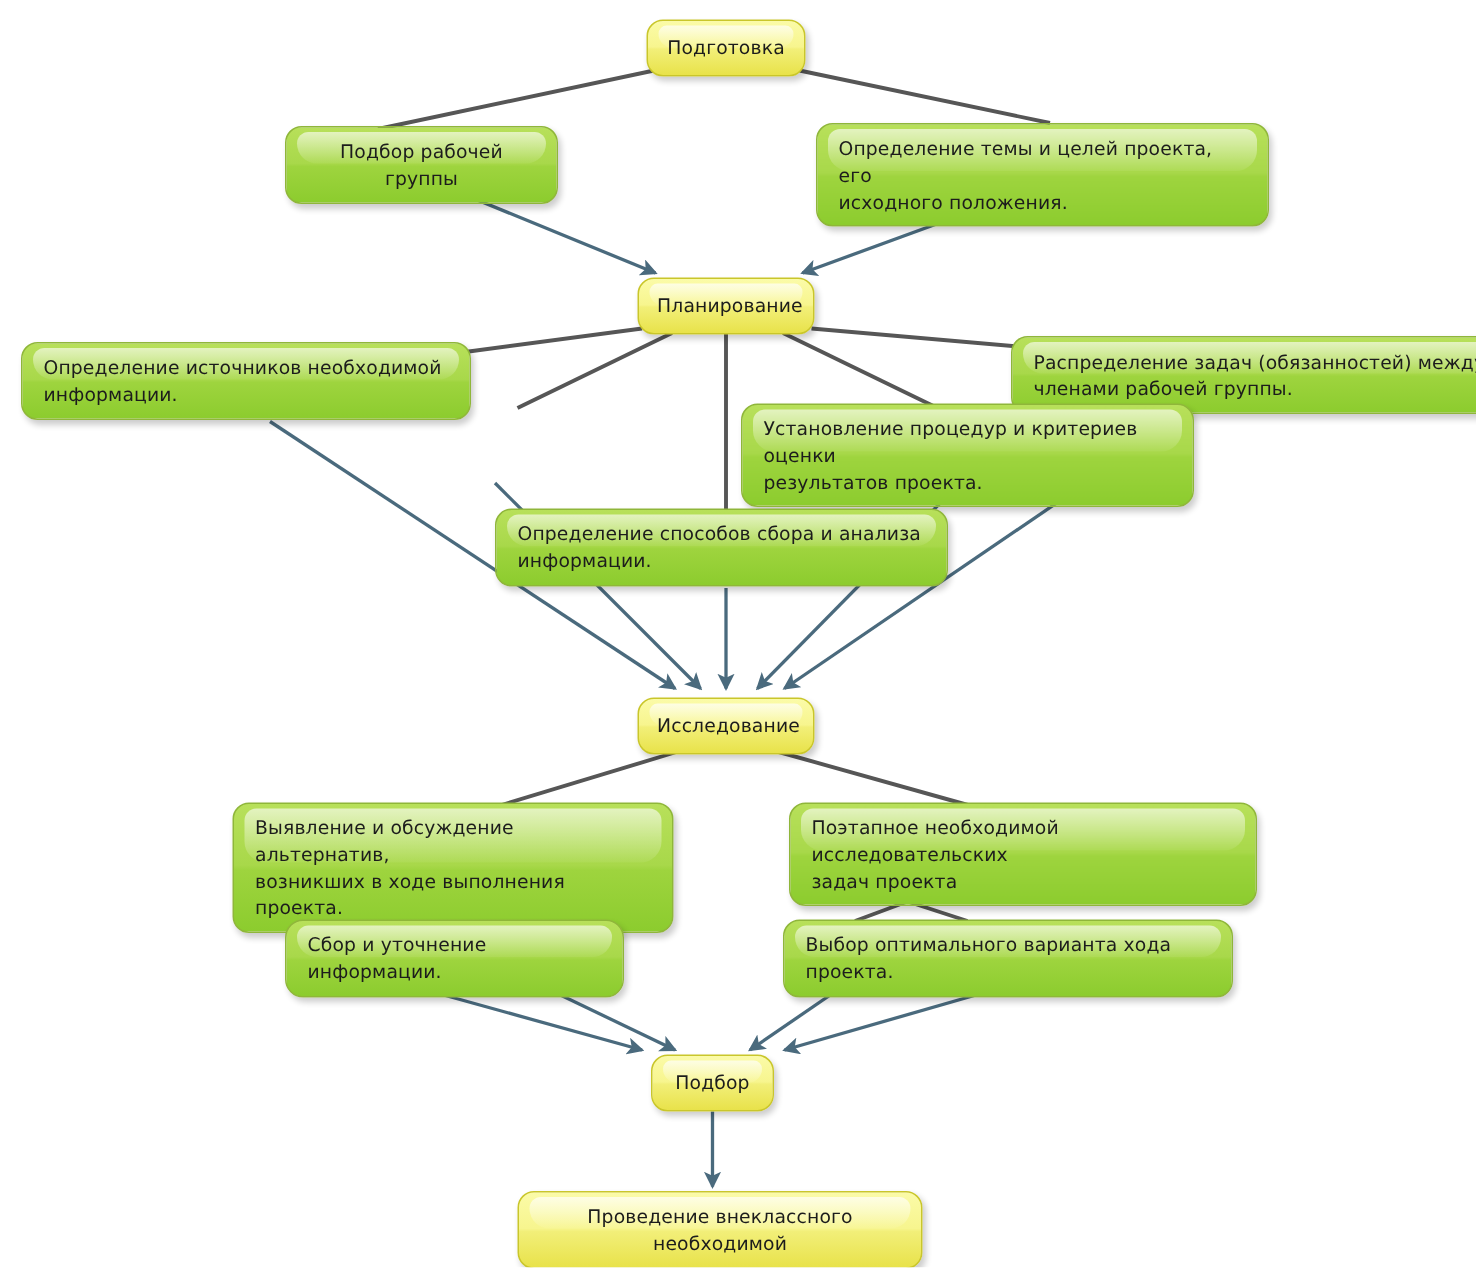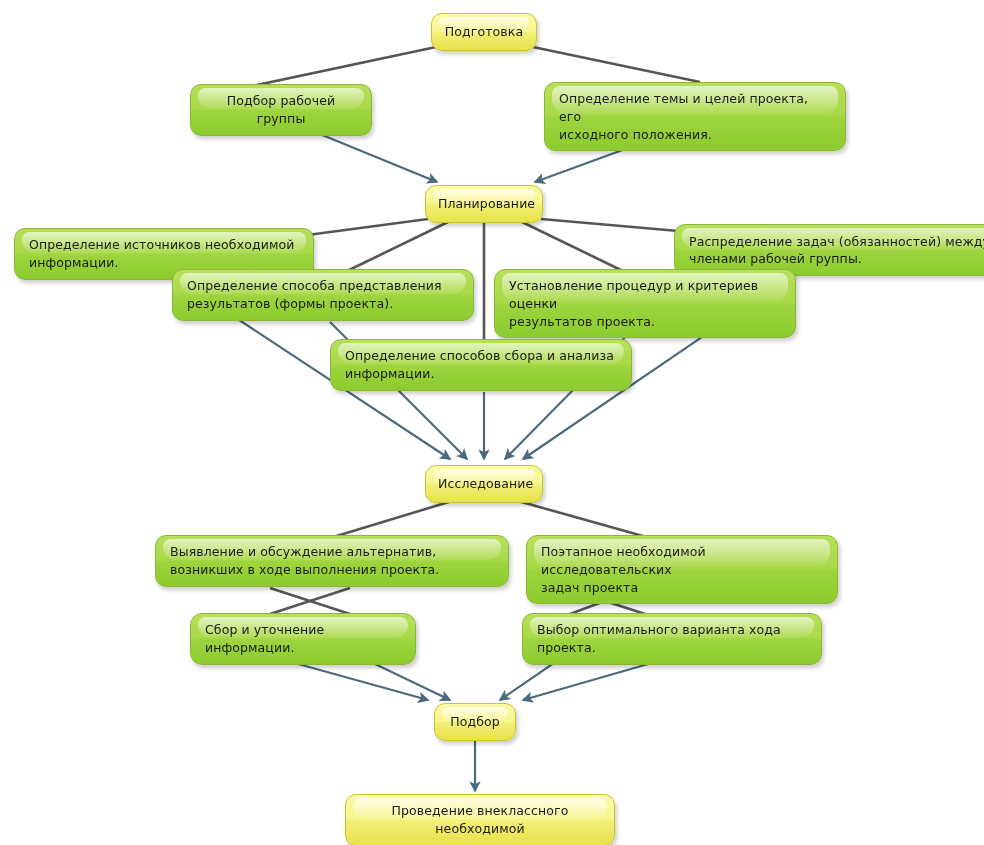--- a/index.html
+++ b/index.html
@@ -132,40 +132,36 @@
   <div class="node" style="left: 14px; top: 228px; width: 300px; min-height: 52px;">
     <span class="txt">Определение источников необходимой
 информации.</span>
   </div>
 
   <div class="node" style="left: 674px; top: 224px; width: 346px; min-height: 52px; align-items: flex-end;">
     <span class="txt">Распределение задач (обязанностей) между
 членами рабочей группы.</span>
   </div>
 
-  <div class="node" style="left: 172px; top: 269px; width: 302px; min-height: 52px;">
-    <span class="txt">Определение способа представления
-результатов (формы проекта).</span>
-  </div>
 
   <div class="node" style="left: 494px; top: 269px; width: 302px; min-height: 52px;">
     <span class="txt">Установление процедур и критериев оценки
 результатов проекта.</span>
   </div>
 
   <div class="node" style="left: 330px; top: 339px; width: 302px; min-height: 52px;">
     <span class="txt">Определение способов сбора и анализа
 информации.</span>
   </div>
 
   <div class="node yellow center" style="left: 425px; top: 465px; width: 118px; min-height: 38px;">
     <span class="txt">Исследование</span>
   </div>
 
-  <div class="node" style="left: 155px; top: 535px; width: 354px; min-height: 52px;">
+  <div class="node" style="left: 155px; top: 535px; width: 294px; min-height: 52px;">
     <span class="txt">Выявление и обсуждение альтернатив,
 возникших в ходе выполнения проекта.</span>
   </div>
 
   <div class="node" style="left: 526px; top: 535px; width: 312px; min-height: 52px;">
     <span class="txt">Поэтапное необходимой исследовательских
 задач проекта</span>
   </div>
 
   <div class="node" style="left: 190px; top: 613px; width: 226px; min-height: 38px; border-radius: 12px;">

